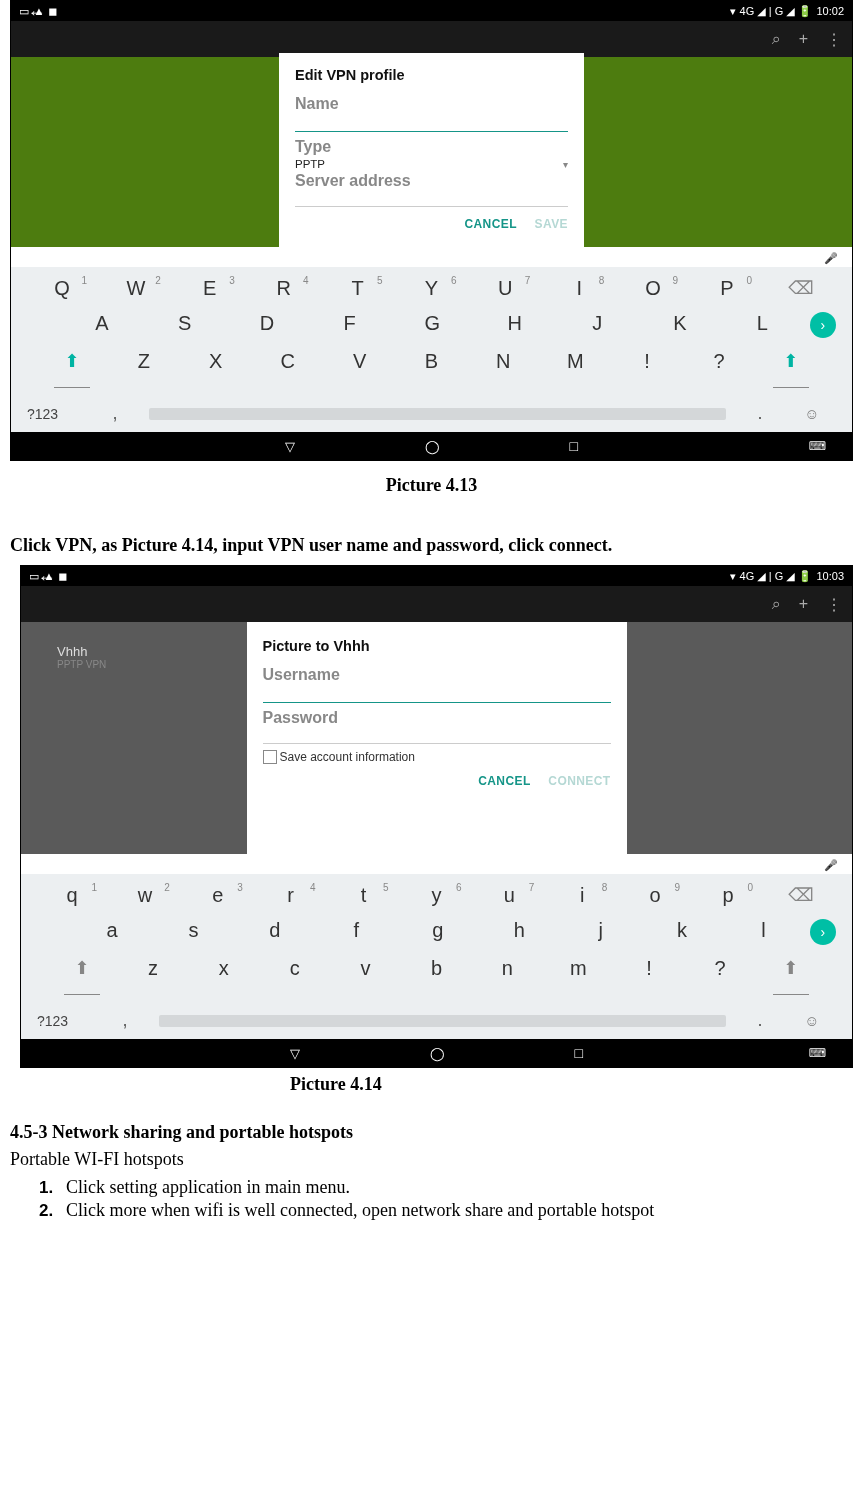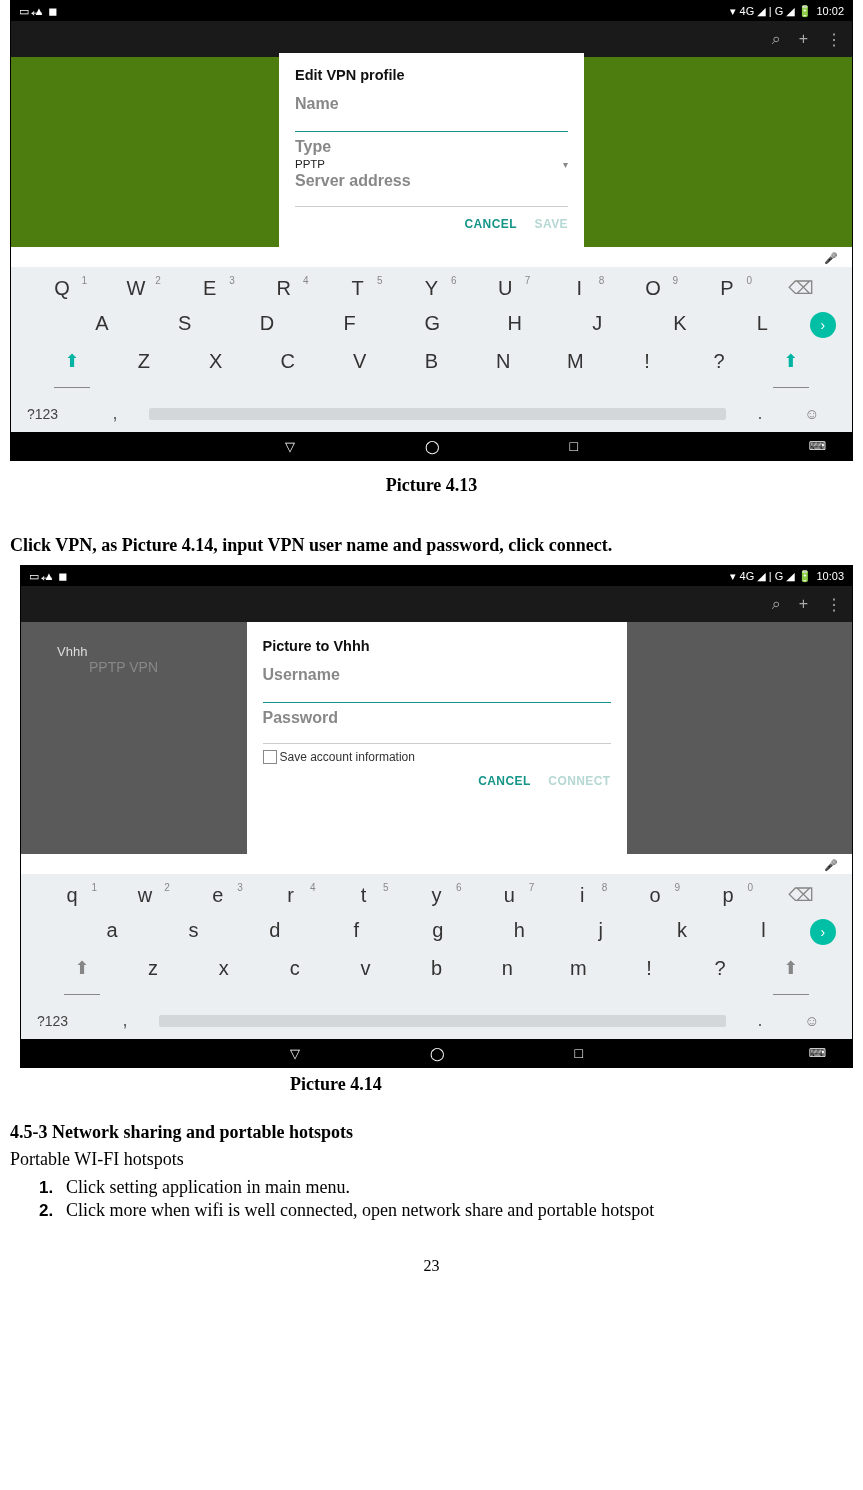--- a/index.html
+++ b/index.html
@@ -81,21 +81,21 @@
   .btn-primary { color: #159588; margin-right: 14px; }
   .btn-disabled { color: #b5d8d4; }
   .vpn-list {
     position: absolute;
     left: 36px;
     top: 22px;
     font-family: Arial, sans-serif;
     color: #ddd;
     font-size: 13px;
   }
-  .vpn-sub { color: #888; font-size: 14px; margin-left: 32px; }
+  .vpn-sub { color: #888; font-size: 10px; }
   .checkbox-row { display: flex; align-items: center; gap: 3px; font-size: 12px; color: #333; margin-top: 6px; }
   .checkbox { width: 12px; height: 12px; border: 1px solid #888; display: inline-block; }
   .kb-mic-bar { background: #fff; height: 20px; display: flex; justify-content: flex-end; align-items: center; padding-right: 14px; }
   .mic-icon::before { content: "🎤"; font-size: 11px; filter: grayscale(1); }
   .keyboard {
     background: #eceff1;
     font-family: Arial, sans-serif;
     padding: 4px 6px 2px 6px;
   }
   .krow { display: flex; justify-content: space-between; padding: 6px 10px; }
@@ -395,14 +395,13 @@
 
   <div class="caption2">Picture 4.14</div>
 
   <div class="body-text bold">4.5-3 Network sharing and portable hotspots</div>
   <div class="body-text">Portable WI-FI hotspots</div>
   <ol class="steps">
     <li>Click setting application in main menu.</li>
     <li>Click more when wifi is well connected, open network share and portable hotspot</li>
   </ol>
 
-  <div class="page-num">23</div>
 </div>
 
 </body></html>

